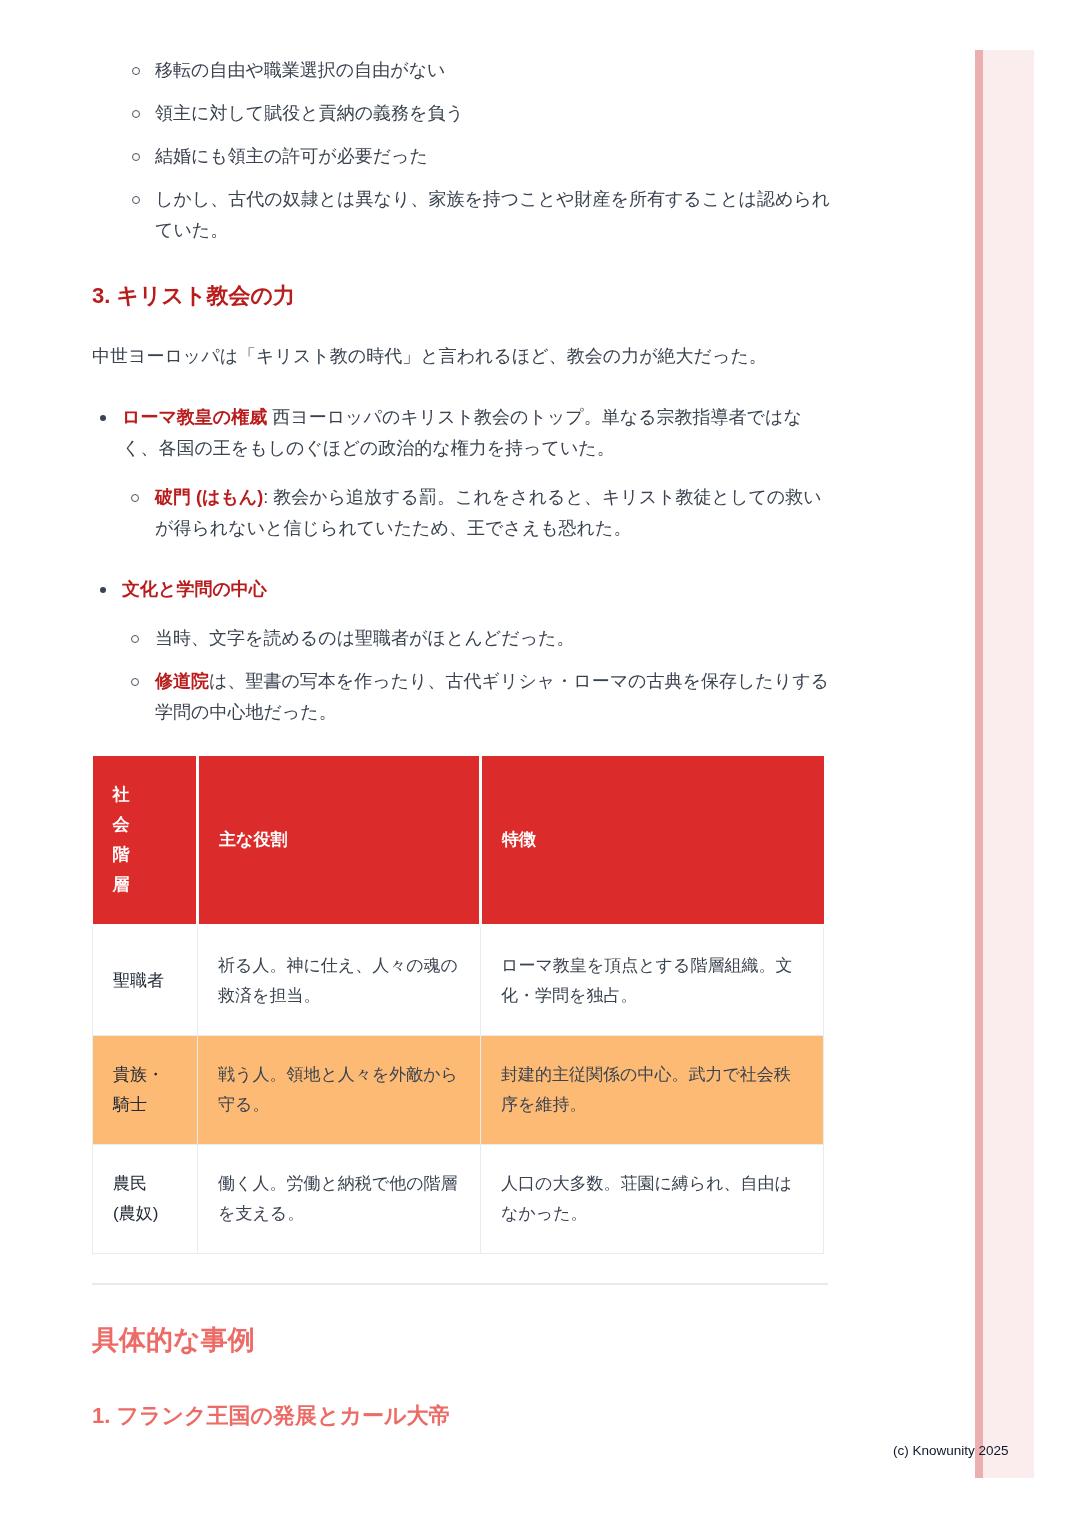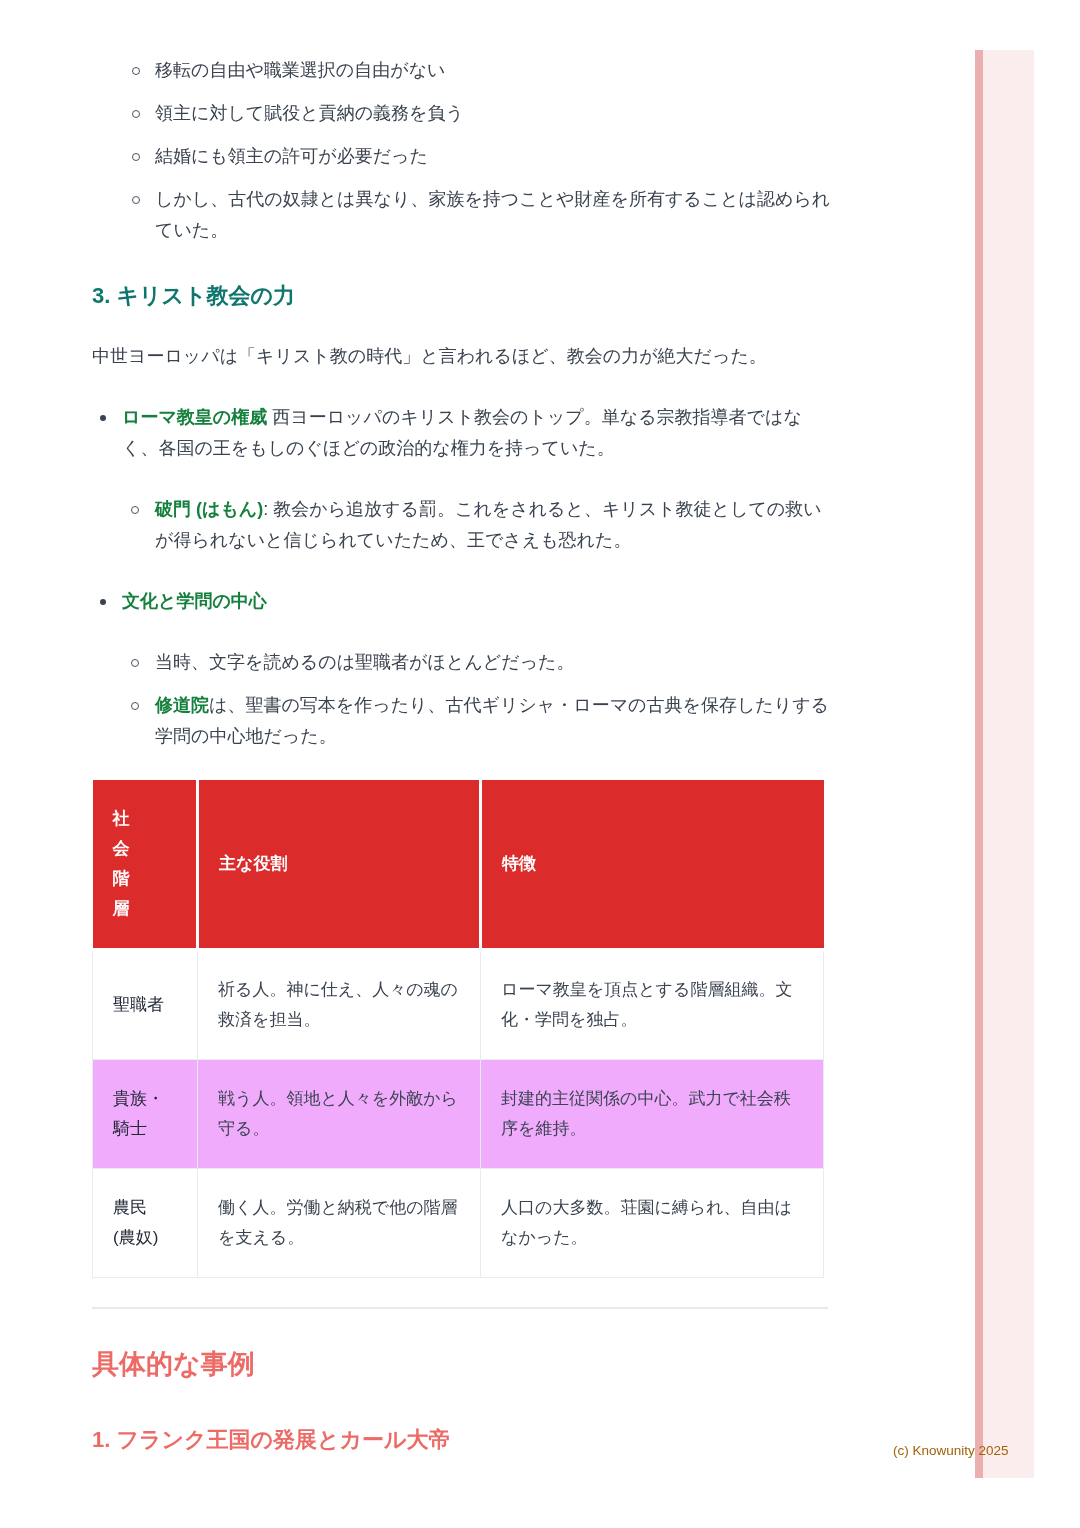--- a/index.html
+++ b/index.html
@@ -18,49 +18,49 @@
     line-height: 31px;
   }
   .content {
     position: absolute;
     left: 92px;
     top: 55px;
     width: 740px;
   }
   ul { list-style: none; margin: 0; padding: 0; }
   li { position: relative; }
-  strong { font-weight: 700; color: #15803d; }
+  strong { font-weight: 700; color: #b91c1c; }
 
   .bullet {
     position: absolute;
     border-radius: 50%;
     box-sizing: border-box;
   }
   .bullet.solid  { width: 6px; height: 6px; background: #3a4350; top: 13px; }
   .bullet.hollow { width: 8px; height: 8px; border: 1.5px solid #4a5360; background: transparent; top: 12px; }
 
   .top-list .li { padding-left: 63px; }
   .top-list .li + .li { margin-top: 12px; }
   .top-list .bullet { left: 40px; }
 
   .h3 {
-    color: #0f766e;
+    color: #b91c1c;
     font-size: 22px;
     line-height: 30px;
     font-weight: 700;
     margin: 35px 0 0 0;
   }
   .intro { margin: 30px 0 0 0; }
 
   .l1-list { margin-top: 30px; }
   .l1-item { padding-left: 30px; margin-top: 30px; }
   .l1-item:first-child { margin-top: 0; }
   .l1-item > .bullet { left: 8px; }
 
-  .sub-list { margin-top: 30px; }
+  .sub-list { margin-top: 18px; }
   .sub-list.after-pope { }
   .sub-item { padding-left: 33px; }
   .sub-item + .sub-item { margin-top: 12px; }
   .sub-item > .bullet { left: 9px; }
 
   table.hier {
     border-collapse: collapse;
     margin-top: 28px;
     width: 731px;
     table-layout: fixed;
@@ -80,21 +80,21 @@
     border-bottom: 3px solid #ffffff;
   }
   table.hier th:not(:last-child) { border-right: 3px solid #ffffff; }
   table.hier th.first { padding-right: 60px; }
   table.hier td {
     border: 1px solid #e9ecef;
     vertical-align: middle;
     padding: 24px 18px 24px 20px;
     background: #ffffff;
   }
-  table.hier tr.alt td { background: #f0abfc; }
+  table.hier tr.alt td { background: #fdba74; }
   table.hier td.rowhead {
     font-weight: 400;
     color: #222a36;
     padding-right: 26px;
   }
 
   hr.divider {
     border: none;
     border-top: 2px solid #e7e9ec;
     width: 736px;
@@ -127,21 +127,21 @@
     left: 983px; top: 50px;
     width: 51px; height: 1428px;
     background: #fbeded;
     z-index: 1;
   }
   .watermark {
     position: absolute;
     left: 893px; top: 1442px;
     font-size: 13.5px;
     line-height: 18px;
-    color: #a16207;
+    color: #0f172a;
     z-index: 2;
     white-space: nowrap;
   }
 </style>
 </head>
 <body>
 
 <div class="stripe-dark"></div>
 <div class="stripe-light"></div>
 <div class="watermark">(c) Knowunity 2025</div>

